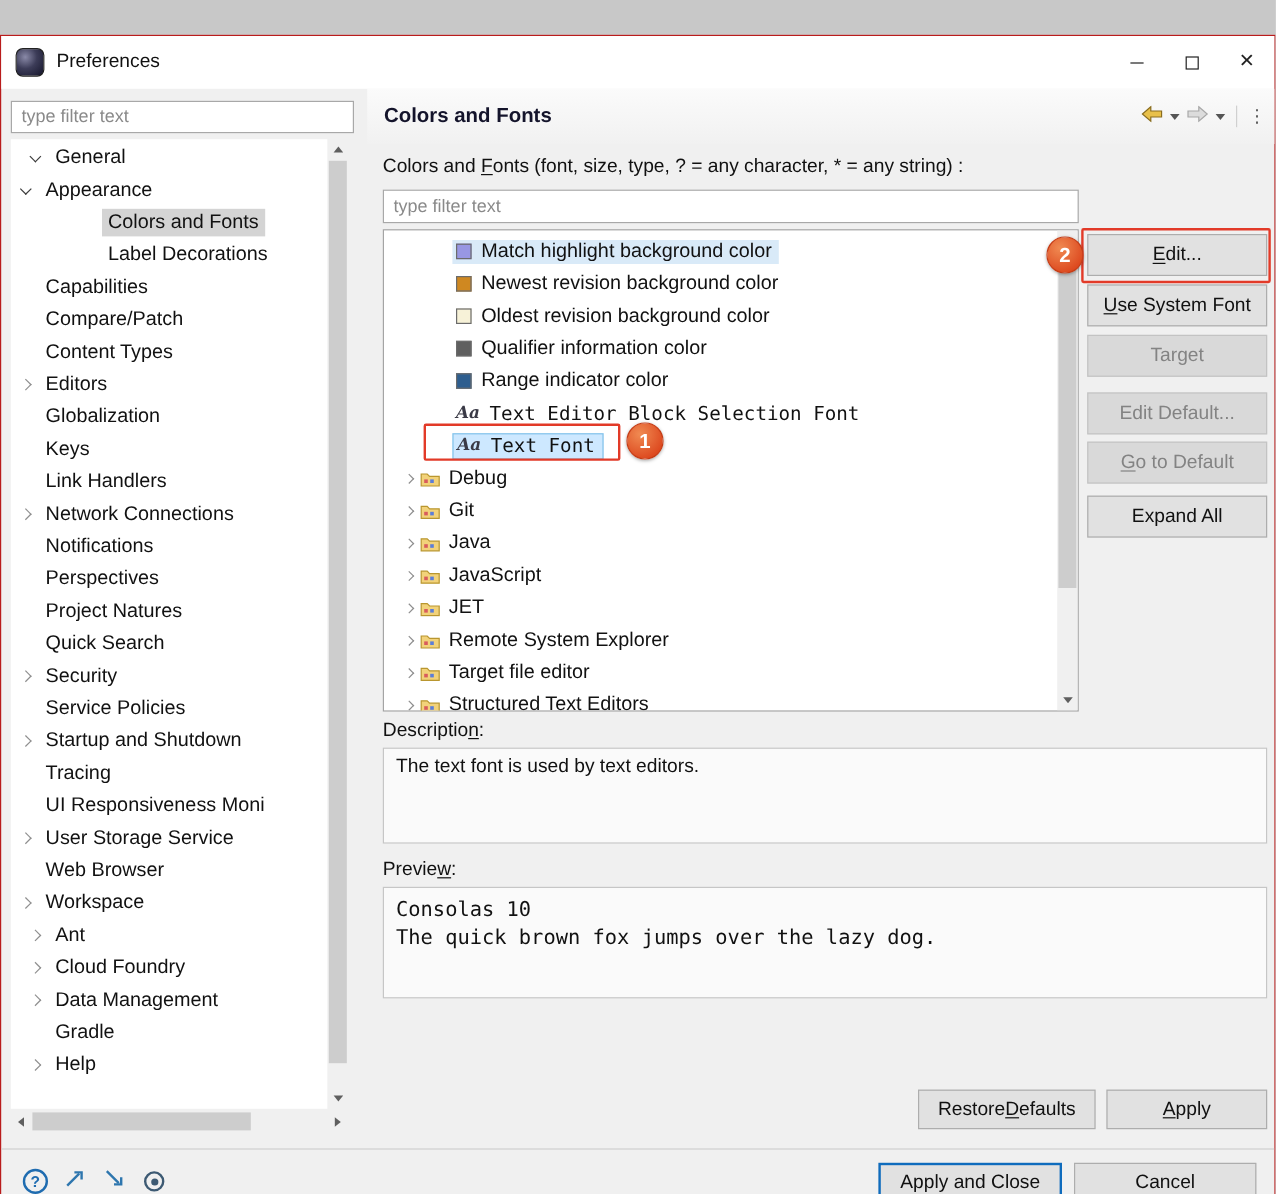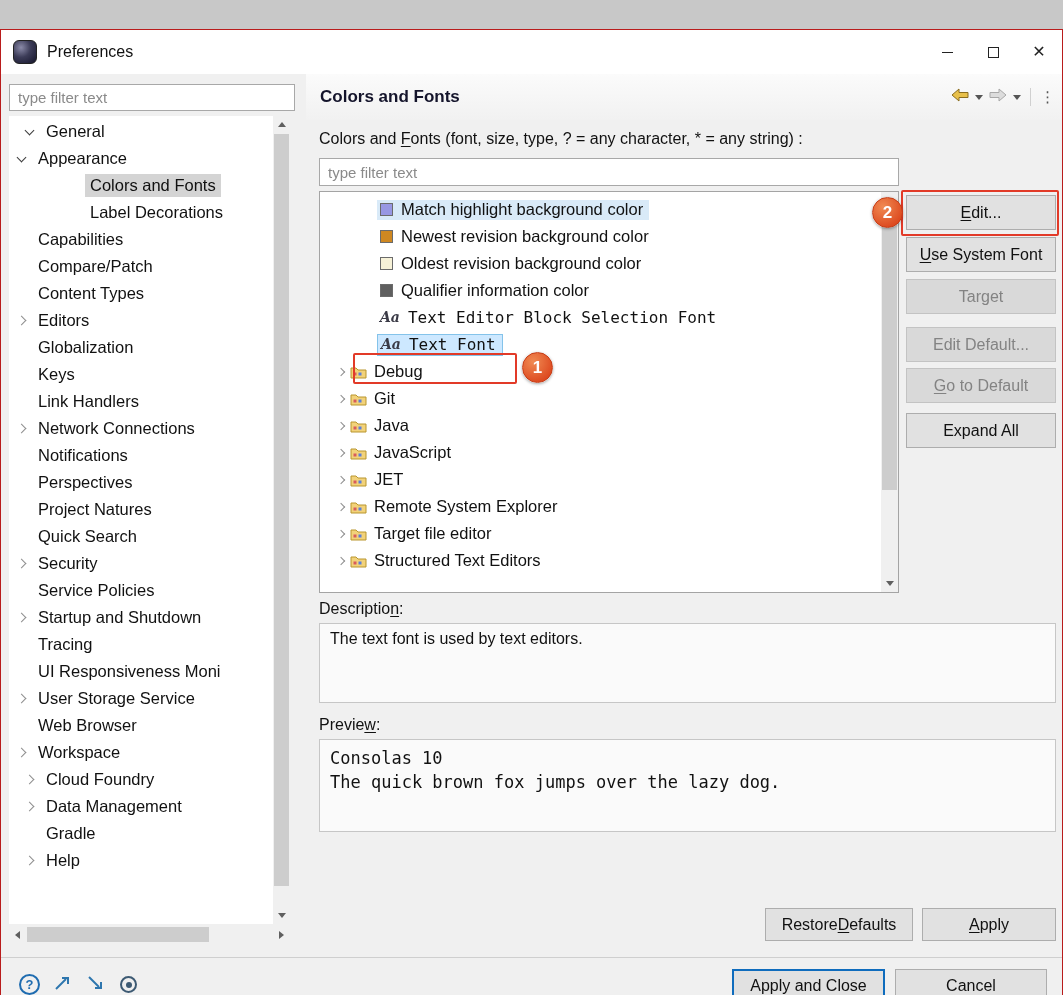--- a/index.html
+++ b/index.html
@@ -245,20 +245,26 @@
       </div>
     <div class="trow t1">
         <span class="chev none"></span>
         <span class="tlabel">Web Browser</span>
       </div>
     <div class="trow t1">
         <span class="chev">
           <i></i>
         </span>
         <span class="tlabel">Workspace</span>
+      </div>
+    <div class="trow t0">
+        <span class="chev">
+          <i></i>
+        </span>
+        <span class="tlabel">Ant</span>
       </div>
     <div class="trow t0">
         <span class="chev">
           <i></i>
         </span>
         <span class="tlabel">Cloud Foundry</span>
       </div>
     <div class="trow t0">
         <span class="chev">
           <i></i>
@@ -341,20 +347,26 @@
           </span>
       </div>
       <div class="lrow ind">
         <span class="rowwrap">
             <span class="swatch" style="background: rgb(95, 95, 95);"></span>
             <span>Qualifier information color</span>
           </span>
       </div>
       <div class="lrow ind">
         <span class="rowwrap">
+            <span class="swatch" style="background: rgb(46, 94, 143);"></span>
+            <span>Range indicator color</span>
+          </span>
+      </div>
+      <div class="lrow ind">
+        <span class="rowwrap">
             <span class="aa">Aa</span>
             <span class="mono">Text Editor Block Selection Font</span>
           </span>
       </div>
       <div class="lrow ind">
         <span class="rowwrap selblue">
             <span class="aa">Aa</span>
             <span class="mono">Text Font</span>
           </span>
       </div>

